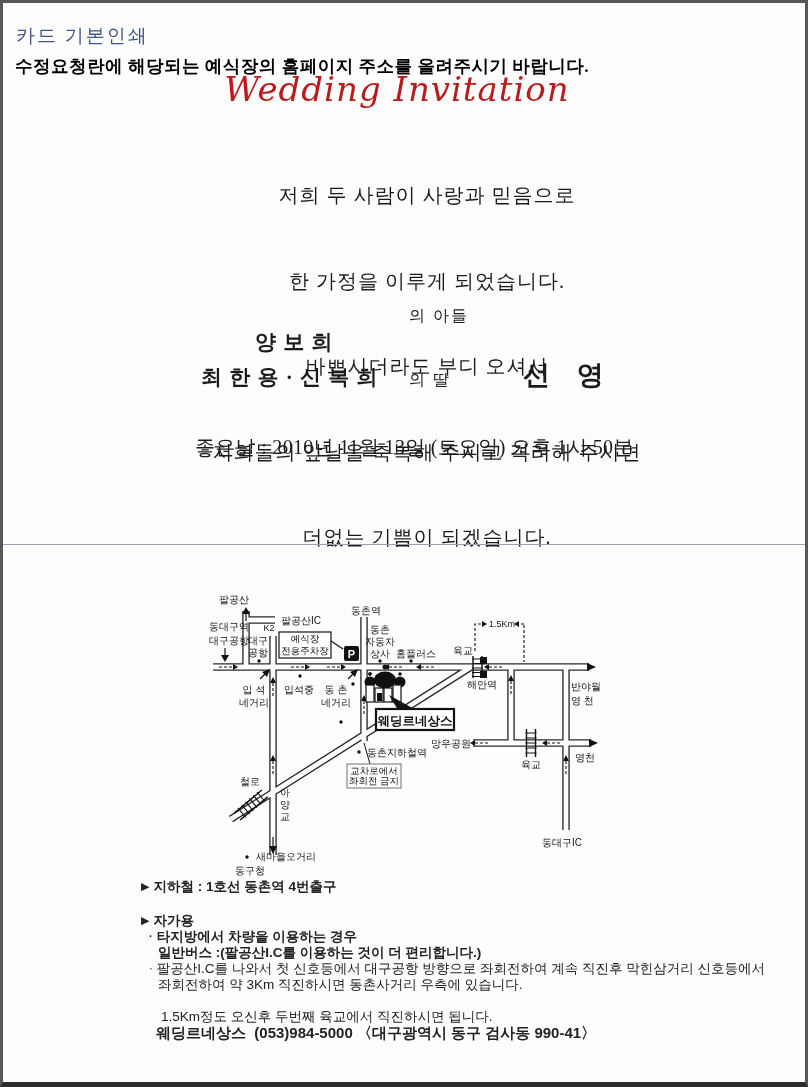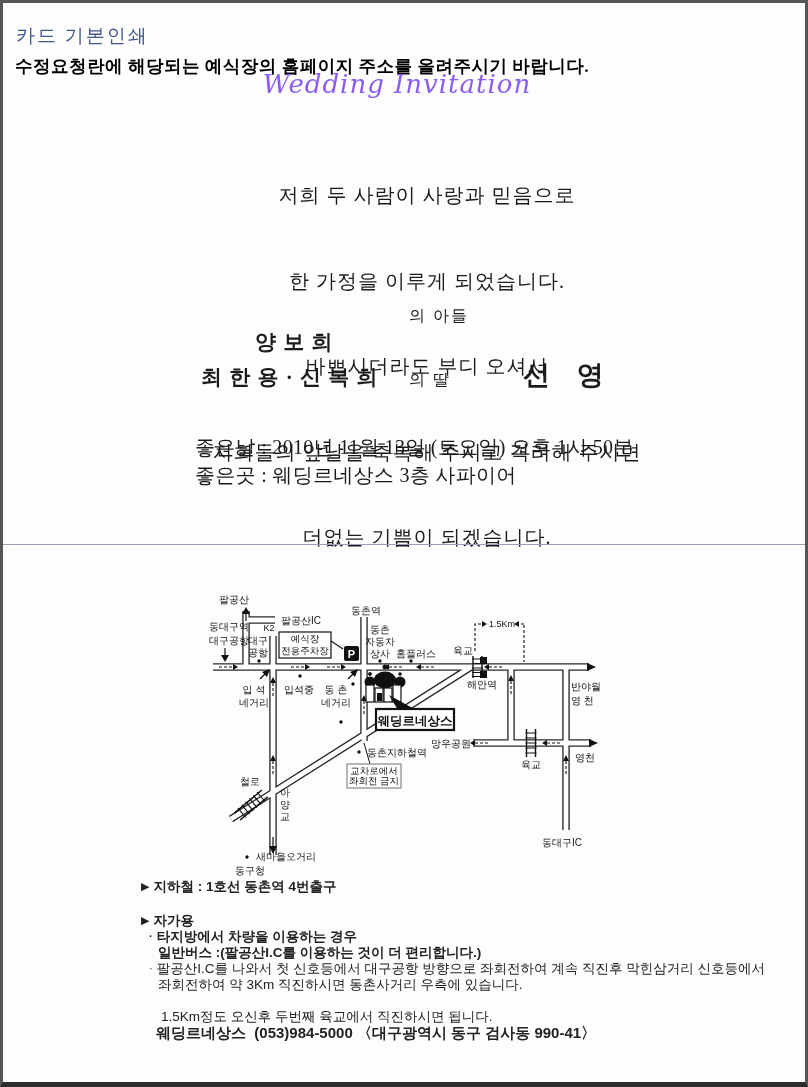--- a/index.html
+++ b/index.html
@@ -5,22 +5,22 @@
   html,body{margin:0;padding:0;background:#e8e8e8;}
   .page{
     position:relative;width:808px;height:1087px;background:#fdfdfd;
     border:3px solid #57575a;border-bottom:5px solid #2c2c2e;
     box-sizing:border-box;overflow:hidden;
     font-family:"Liberation Serif","DejaVu Serif",serif;color:#1b1b1b;
   }
   .abs{position:absolute;white-space:pre;}
   .page-title{left:13px;top:20px;font-size:19px;color:#41568c;letter-spacing:2px;}
   .notice{left:12px;top:51px;font-size:17.5px;font-weight:700;color:#000000;letter-spacing:0.5px;}
-  .script-title{left:0;right:14px;top:66px;text-align:center;font-size:26px;
-    font-style:italic;font-family:"DejaVu Serif","Liberation Serif",serif;color:#8b5cf6;letter-spacing:1px;}
+  .script-title{left:0;right:14px;top:66px;text-align:center;font-size:34px;
+    font-style:italic;font-family:"DejaVu Serif","Liberation Serif",serif;color:#b91c1c;letter-spacing:1px;}
   .body-lines{left:40px;width:768px;top:121px;text-align:center;font-size:20px;line-height:28.5px;letter-spacing:1px;}
   .divider{position:absolute;left:0;top:541px;width:100%;height:1px;background:#98a2b5;}
   .nm{font-weight:700;}
   .parents{font-size:21px;letter-spacing:1px;}
   .relation{font-size:16px;letter-spacing:2px;font-weight:400;}
   .bigname{font-size:27px;letter-spacing:10px;}
   .dateline{font-size:20px;letter-spacing:0.3px;}
   .dir{font-family:"Liberation Sans","DejaVu Sans",sans-serif;font-size:13.5px;color:#222;padding-left:16px;}
   .dir .mk{display:inline-block;margin-right:4px;font-size:11px;vertical-align:1px;}
   .b{font-weight:700;}
@@ -49,21 +49,20 @@
   </div>
 
   <div class="abs nm parents" style="left:252px;top:284px;margin-top:41px;">양 보 희</div>
   <div class="abs relation" style="left:406px;top:303px;">의 아들</div>
 
   <div class="abs nm parents" style="left:198px;top:360px;">최 한 용 · 신 복 희</div>
   <div class="abs relation" style="left:406px;top:367px;">의 딸</div>
   <div class="abs nm bigname" style="left:520px;top:354px;">선 영</div>
 
   <div class="abs dateline" style="left:192px;top:431px;">좋은날 : 2010년 11월 13일 (토요일) 오후 1시 50분</div>
-  <div class="abs dateline" style="left:192px;top:459px;">좋은곳 : 웨딩르네상스 3층 사파이어</div>
 
   <div class="divider"></div>
 
   <svg class="abs" style="left:120px;top:560px;" width="560" height="330" viewBox="0 0 560 330">
 
     <path fill="none" stroke="#2a2a2a" stroke-width="7.5" d="M90,104 H466 M123,48 V104 M123,57 H152 M150,73 V292 M241,54 V178 M348,104 L108,256 M388,104 V180 M443,104 V267 M350,180 H468"></path>
     <path fill="none" stroke="#ffffff" stroke-width="4.8" d="M90,104 H466 M123,48 V104 M123,57 H152 M150,73 V292 M241,54 V178 M348,104 L108,256 M388,104 V180 M443,104 V267 M350,180 H468"></path>
 
     <polygon points="464,100 473,104 464,108" fill="#111"></polygon>
     <polygon points="466,176 475,180 466,184" fill="#111"></polygon>

